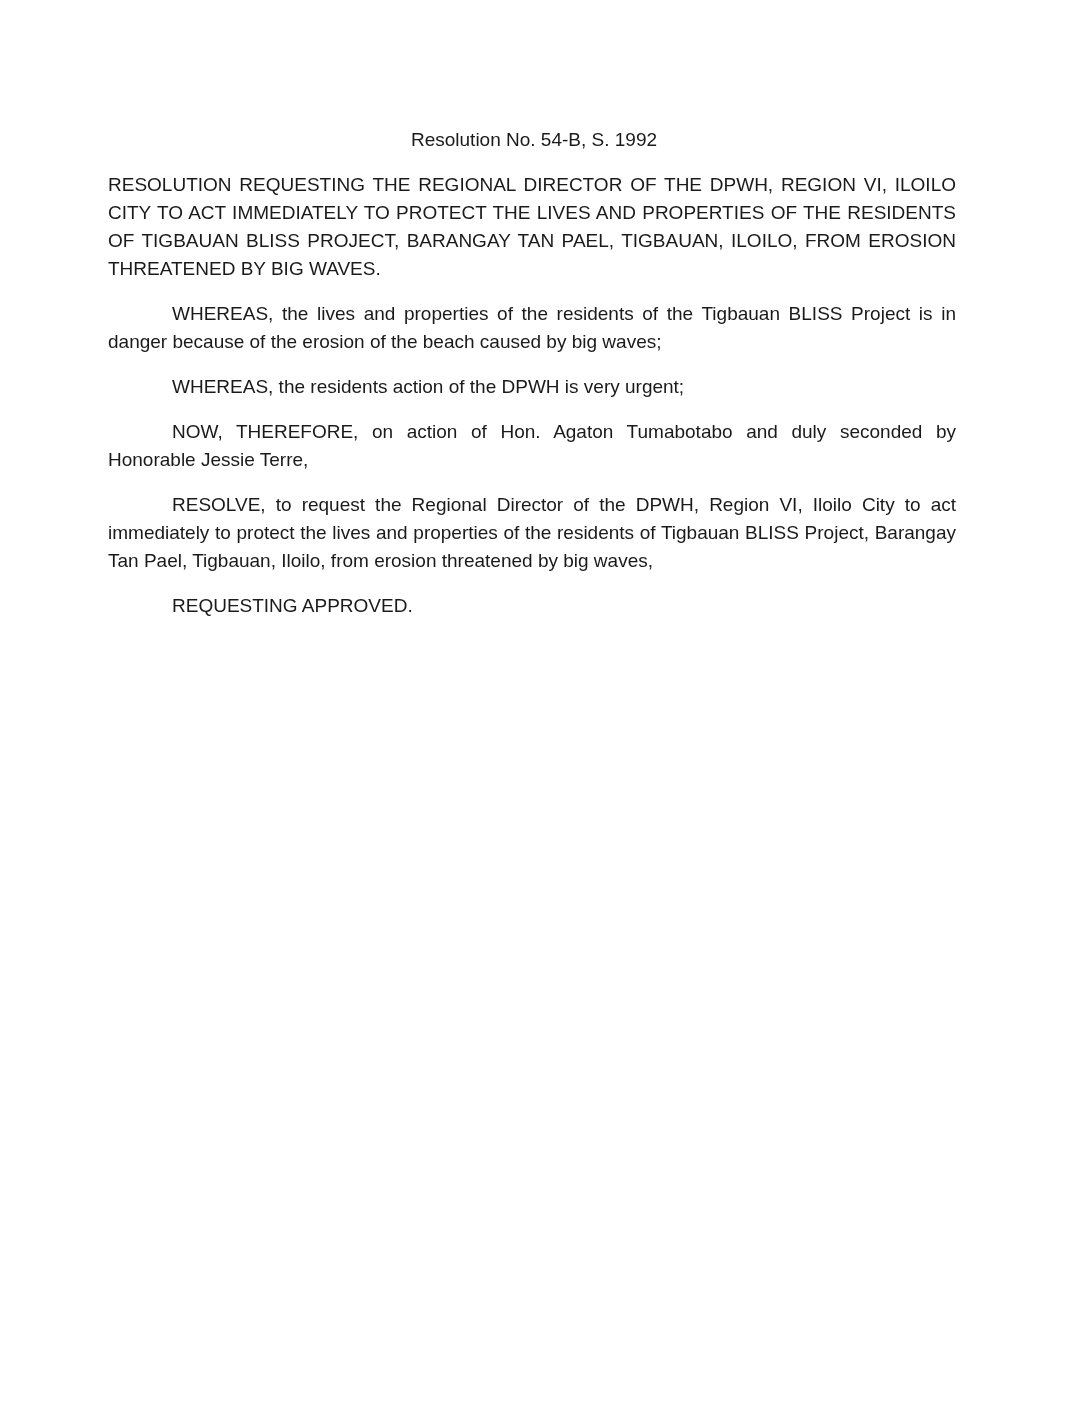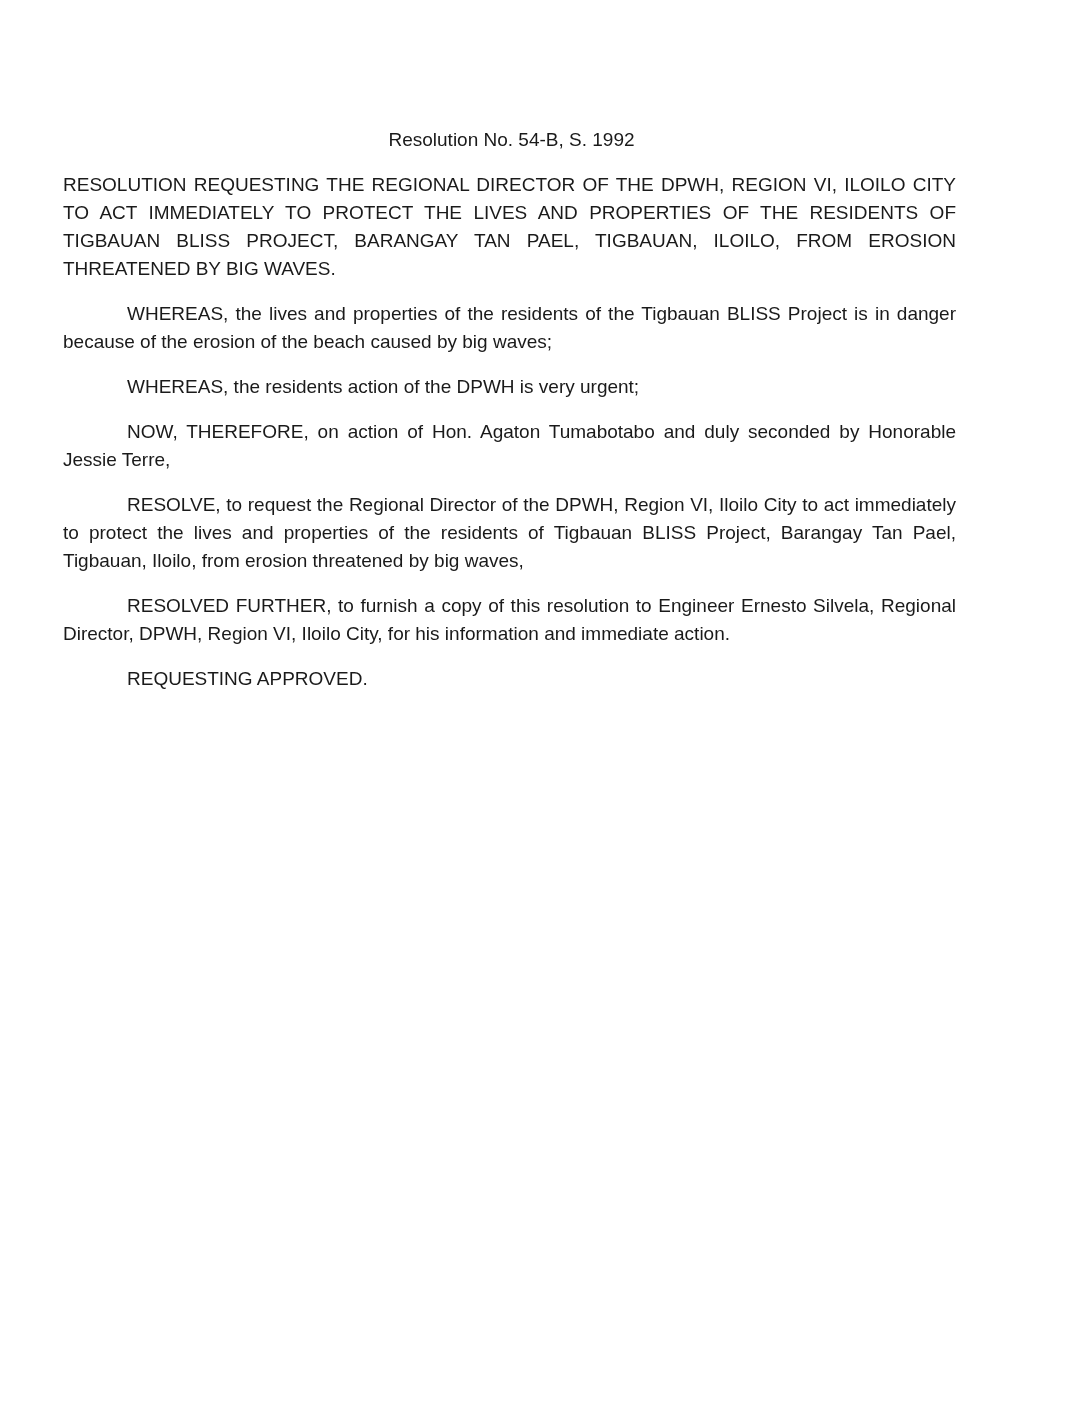--- a/index.html
+++ b/index.html
@@ -6,21 +6,21 @@
     margin: 0;
     padding: 0;
     background: #ffffff;
   }
   .page {
     position: relative;
     width: 1088px;
     height: 1408px;
     background: #ffffff;
     box-sizing: border-box;
-    padding: 126px 128px 0 63px;
+    padding: 126px 128px 0 108px;
     font-family: "Liberation Sans", sans-serif;
     font-size: 19px;
     line-height: 28px;
     color: #1a1a1a;
     overflow: hidden;
   }
   .doc-title {
     text-align: center;
     margin: 0 0 17px 0;
     font-weight: normal;
@@ -39,16 +39,15 @@
 <body>
 
 <div class="page">
   <p class="doc-title">Resolution No. 54-B, S. 1992</p>
   <div class="doc-body">
       <p class="">RESOLUTION REQUESTING THE REGIONAL DIRECTOR OF THE DPWH, REGION VI, ILOILO CITY TO ACT IMMEDIATELY TO PROTECT THE LIVES AND PROPERTIES OF THE RESIDENTS OF TIGBAUAN BLISS PROJECT, BARANGAY TAN PAEL, TIGBAUAN, ILOILO, FROM EROSION THREATENED BY BIG WAVES.</p>
       <p class="indent">WHEREAS, the lives and properties of the residents of the Tigbauan BLISS Project is in danger because of the erosion of the beach caused by big waves;</p>
       <p class="indent">WHEREAS, the residents action of the DPWH is very urgent;</p>
       <p class="indent">NOW, THEREFORE, on action of Hon. Agaton Tumabotabo and duly seconded by Honorable Jessie Terre,</p>
       <p class="indent">RESOLVE, to request the Regional Director of the DPWH, Region VI, Iloilo City to act immediately to protect the lives and properties of the residents of Tigbauan BLISS Project, Barangay Tan Pael, Tigbauan, Iloilo, from erosion threatened by big waves,</p>
-      <p class="indent">RESOLVED FURTHER, to furnish a copy of this resolution to Engineer Ernesto Silvela, Regional Director, DPWH, Region VI, Iloilo City, for his information and immediate action.</p>
       <p class="indent">REQUESTING APPROVED.</p>
     </div>
 </div>
 
 </body></html>

